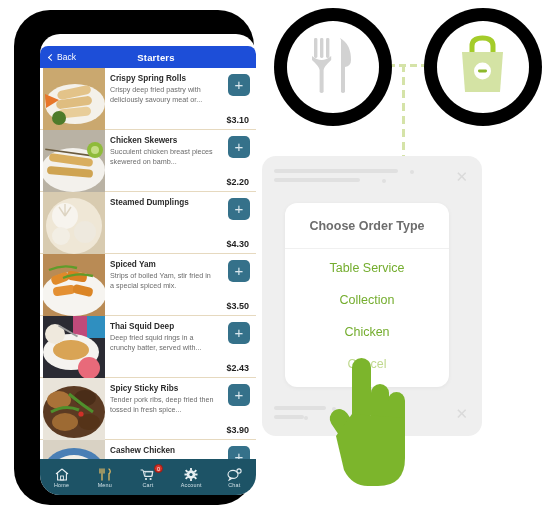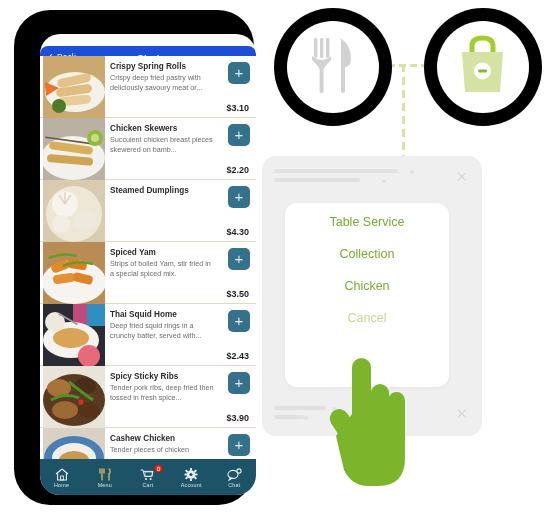--- a/index.html
+++ b/index.html
@@ -24,21 +24,21 @@
     display:flex;align-items:center;gap:3px;color:#ffffff;font-size:8.5px;
     padding-left:9px;white-space:nowrap;
   }
   .chev{display:inline-block;width:4px;height:4px;border-left:1.4px solid #fff;
         border-bottom:1.4px solid #fff;transform:rotate(45deg);}
   #screen-title{
     position:absolute;left:0;right:0;text-align:center;color:#ffffff;
     font-size:9.5px;font-weight:700;letter-spacing:.2px;margin-left:16px;
   }
   #menu-list{
-    position:absolute;left:0;top:22px;width:216px;height:405px;overflow:hidden;background:#fff;
+    position:absolute;left:0;top:34px;width:216px;height:405px;overflow:hidden;background:#fff;
   }
   .menu-item{position:relative;height:62px;box-sizing:border-box;border-bottom:1px solid #e6d9bf;background:#fff;}
   .thumb{position:absolute;left:3px;top:0;width:62px;height:62px;overflow:hidden;}
   .item-name{position:absolute;left:70px;top:6px;font-size:8.2px;font-weight:700;color:#2b2b2b;
              width:100px;line-height:10px;}
   .item-desc{position:absolute;left:70px;top:17px;font-size:7.2px;color:#6b6b6b;width:104px;
              line-height:9.5px;}
   .add-btn{position:absolute;right:6px;top:6px;width:22px;height:22px;border-radius:5px;
            background:#35718a;color:#dbe8ee;font-size:15px;line-height:21px;text-align:center;
            font-weight:400;}
@@ -186,21 +186,21 @@
             <rect width="62" height="62" fill="#2b2b33"></rect>
             <rect x="30" y="0" width="32" height="22" fill="#c04a7a"></rect>
             <rect x="44" y="0" width="18" height="22" fill="#2f8fc0"></rect>
             <ellipse cx="28" cy="36" rx="28" ry="18" fill="#f5f3ef"></ellipse>
             <ellipse cx="28" cy="34" rx="18" ry="10" fill="#d9a455"></ellipse>
             <circle cx="12" cy="18" r="10" fill="#efe9dd"></circle>
             <circle cx="46" cy="52" r="11" fill="#e86a7a"></circle>
             <rect x="14" y="14" width="22" height="2" fill="#9a9a9a" transform="rotate(30 25 15)"></rect>
           </svg>
         </div>
-        <div class="item-name">Thai Squid Home</div>
+        <div class="item-name">Thai Squid Deep</div>
         <div class="item-desc">Deep fried squid rings in a crunchy batter, served with...</div>
         <div class="add-btn">+</div>
         <div class="price">$2.43</div>
       </div>
 
       <div class="menu-item">
         <div class="thumb">
           <svg width="62" height="62" viewBox="0 0 62 62">
             <rect width="62" height="62" fill="#e9e4da"></rect>
             <ellipse cx="31" cy="34" rx="31" ry="26" fill="#5b3a22"></ellipse>
@@ -341,20 +341,21 @@
   <div class="skeleton-row" style="top:250px;">
     <div class="sk-line" style="width:52px;"></div>
     <div class="sk-line" style="width:30px;"></div>
   </div>
   <div class="sk-dot" style="left:70px;top:251px;"></div>
   <div class="sk-dot" style="left:42px;top:260px;"></div>
   <div class="sheet-close" style="top:250px;">✕</div>
 </div>
 
 <div id="dialog">
+  <div id="dialog-title">Choose Order Type</div>
   <div class="dialog-opt">Table Service</div>
   <div class="dialog-opt">Collection</div>
   <div class="dialog-opt">Chicken</div>
   <div class="dialog-opt cancel">Cancel</div>
 </div>
 
 <div id="hand-cursor">
   <svg width="90" height="128" viewBox="0 0 90 128">
     <g fill="#7cb52c">
       <rect x="30" y="0" width="19" height="66" rx="9.5"></rect>

